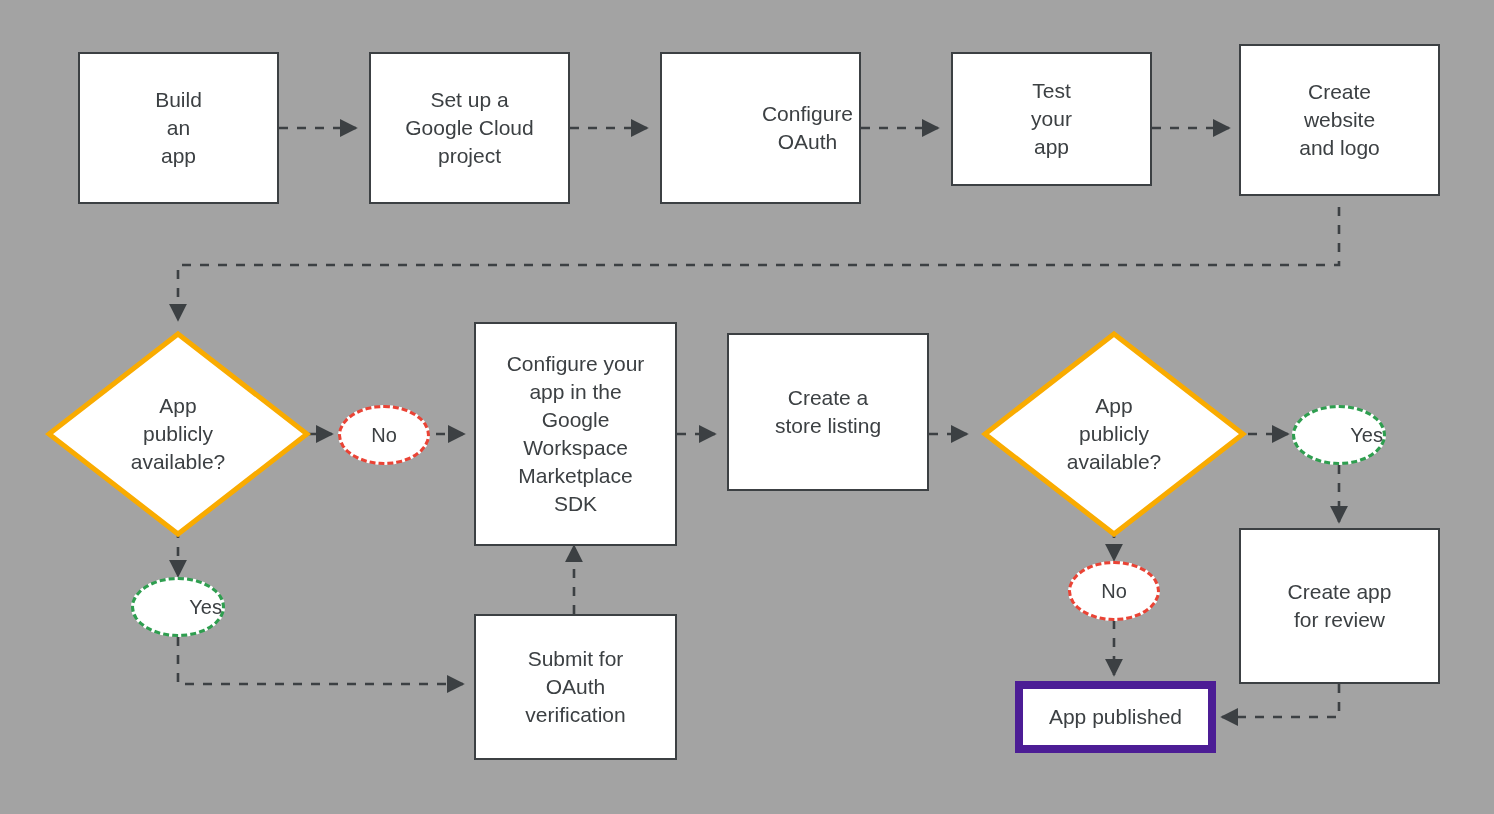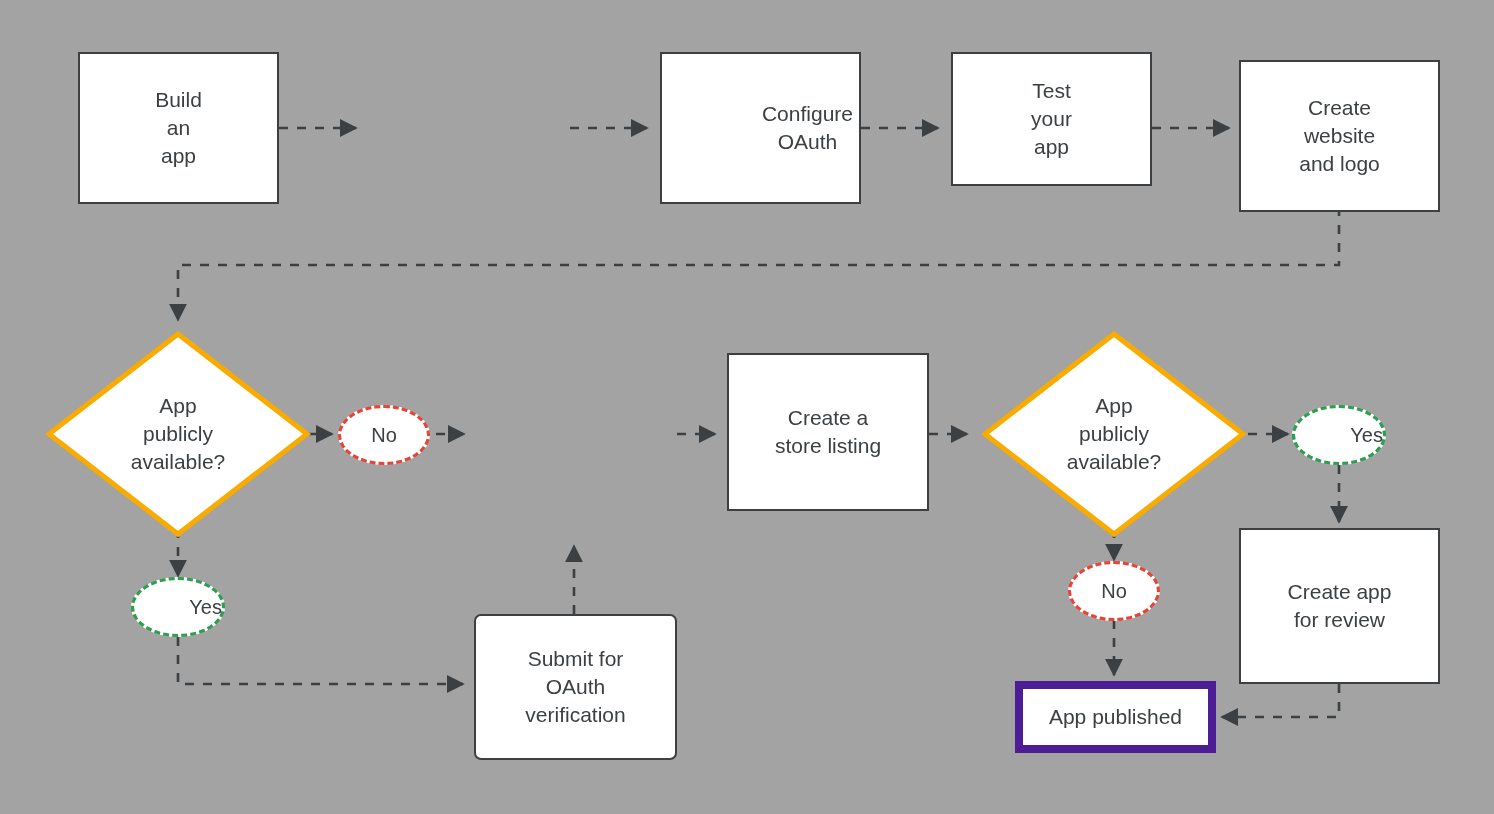--- a/index.html
+++ b/index.html
@@ -108,63 +108,76 @@
       <path d="M 1339 684 L 1339 717 L 1222 717"></path>
     </g>
   </svg>
 
   <div class="node process" style="left:78px; top:52px; width:201px; height:152px;">
     <span class="label">Build
 an
 app</span>
   </div>
 
+  <div class="node process" style="left:369px; top:52px; width:201px; height:152px;">
+    <span class="label">Set up a
+Google Cloud
+project</span>
+  </div>
 
   <div class="node process" style="left:660px; top:52px; width:201px; height:152px;justify-content:flex-end;">
     <span class="label">Configure
 OAuth</span>
   </div>
 
   <div class="node process" style="left:951px; top:52px; width:201px; height:134px;">
     <span class="label">Test
 your
 app</span>
   </div>
 
-  <div class="node process" style="left:1239px; top:60px; width:201px; height:152px;">
+  <div class="node process" style="left:1239px; top:44px; width:201px; height:152px;">
     <span class="label">Create
 website
 and logo</span>
   </div>
 
   <div class="diamond" style="left:45px; top:330px; width:266px; height:208px;">
     <svg width="266" height="208" viewBox="0 0 266 208">
       <polygon points="133,4 262,104 133,204 4,104" fill="#ffffff" stroke="#f9ab00" stroke-width="5"></polygon>
     </svg>
     <span class="label">App
 publicly
 available?</span>
   </div>
 
-
-  <div class="node process" style="left:727px; top:353px; width:202px; height:158px;">
+  <div class="node process" style="left:474px; top:322px; width:203px; height:224px;">
+    <span class="label">Configure your
+app in the
+Google
+Workspace
+Marketplace
+SDK</span>
+  </div>
+
+  <div class="node process" style="left:727px; top:333px; width:202px; height:158px;">
     <span class="label">Create a
 store listing</span>
   </div>
 
   <div class="diamond" style="left:981px; top:330px; width:266px; height:208px;">
     <svg width="266" height="208" viewBox="0 0 266 208">
       <polygon points="133,4 262,104 133,204 4,104" fill="#ffffff" stroke="#f9ab00" stroke-width="5"></polygon>
     </svg>
     <span class="label">App
 publicly
 available?</span>
   </div>
 
-  <div class="node process" style="left:474px; top:614px; width:203px; height:146px;border-radius:7px;">
+  <div class="node process" style="left:474px; top:614px; width:203px; height:146px;">
     <span class="label">Submit for
 OAuth
 verification</span>
   </div>
 
   <div class="node process" style="left:1239px; top:528px; width:201px; height:156px;">
     <span class="label">Create app
 for review</span>
   </div>
 

